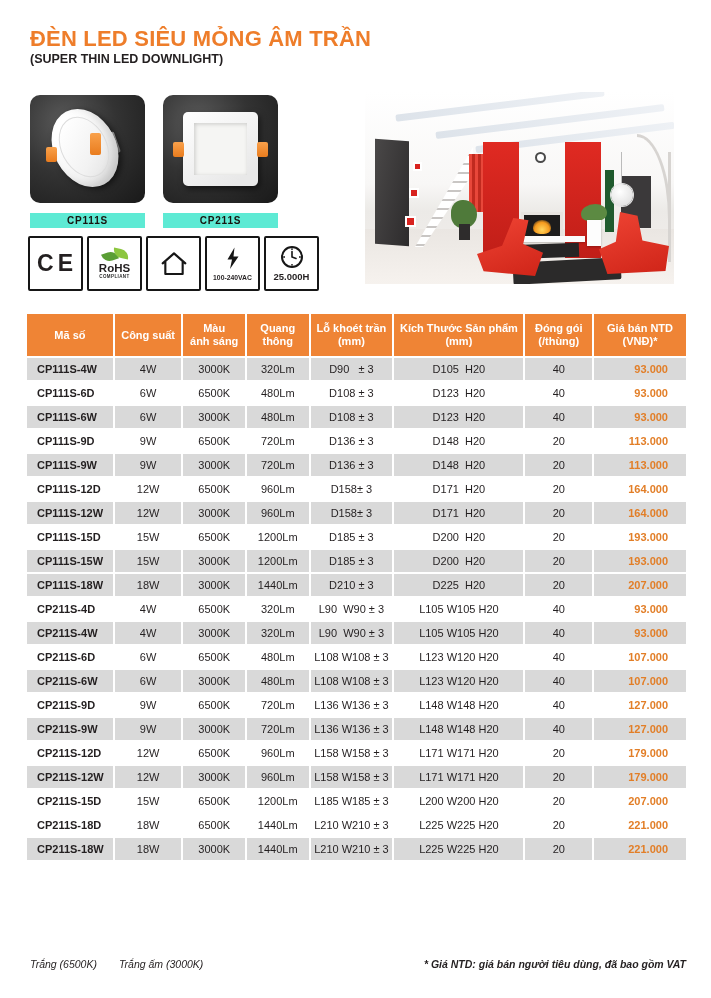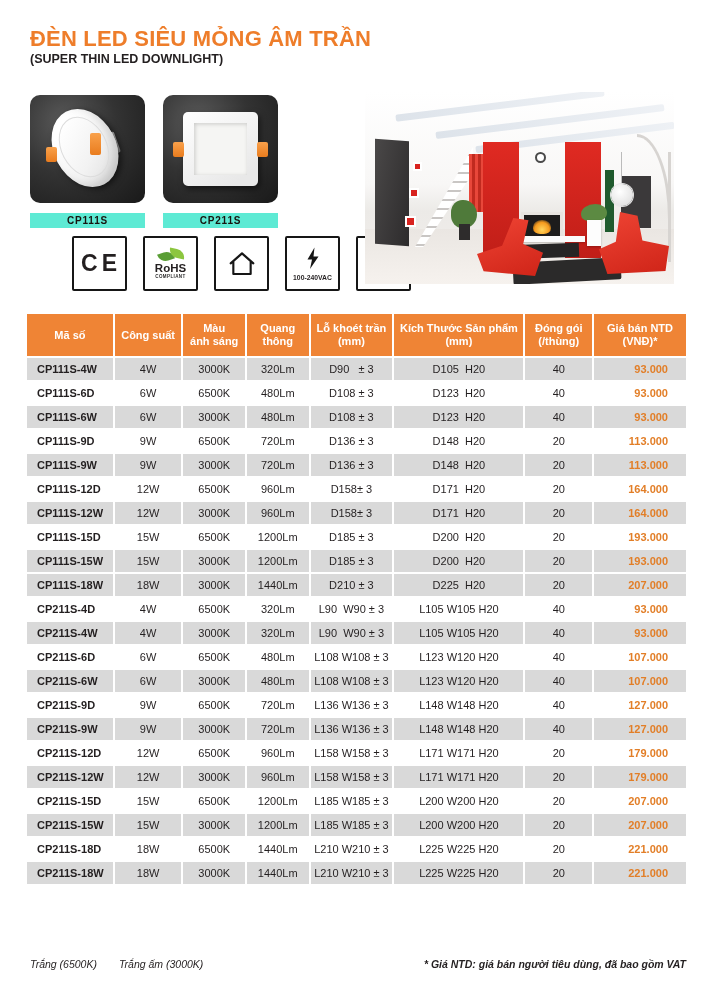--- a/index.html
+++ b/index.html
@@ -30,21 +30,21 @@
       transform:rotate(-20deg); border-radius:2px; }
   .clip { position:absolute; width:11px; height:15px; background:linear-gradient(#f9a14b,#e97c1e); border-radius:2px; }
   .clip-l1 { left:16px; top:52px; }  .clip-r1 { left:60px; top:38px; height:22px; }
   .square-panel { position:absolute; left:20px; top:17px; width:75px; height:74px; border-radius:5px;
       background:linear-gradient(145deg,#ffffff,#e8e8e8 85%); box-shadow:2px 3px 6px rgba(0,0,0,.55); }
   .square-inner { position:absolute; left:31px; top:28px; width:53px; height:52px; background:#f5f5f3;
       box-shadow:inset 1px 1px 4px rgba(0,0,0,.18); }
   .clip-l2 { left:10px; top:47px; }  .clip-r2 { left:94px; top:47px; }
 
   
-  .certs { position:absolute; left:28px; top:236px; display:flex; gap:16px;margin-left:44px; }
+  .certs { position:absolute; left:28px; top:236px; display:flex; gap:4px; }
   .cert-box { width:55px; height:55px; border:2px solid #161616; border-radius:2px; background:#fff;
       display:flex; flex-direction:column; align-items:center; justify-content:center; overflow:hidden; }
   .ce-text { font-size:23px; font-weight:900; letter-spacing:4px; padding-left:3px; }
   .leaves { position:relative; width:30px; height:14px; }
   .leaf { position:absolute; width:16px; height:9px; border-radius:0 9px 0 9px; }
   .leaf1 { left:2px; top:3px; background:#5a9e35; transform:rotate(-18deg); }
   .leaf2 { left:13px; top:0; background:#8cc63f; transform:rotate(12deg); }
   .rohs-text { font-size:11.5px; font-weight:900; line-height:11px; }
   .rohs-sub { font-size:4.5px; font-weight:bold; letter-spacing:0.4px; color:#2a2a2a; }
   .cri-line { font-size:14px; font-weight:900; line-height:14px; }
@@ -427,30 +427,20 @@
         <tr>
           <td class="col-code">CP211S-15D</td>
           <td class="col-power">15W</td>
           <td class="col-color_temp">6500K</td>
           <td class="col-flux">1200Lm</td>
           <td class="col-cutout">L185 W185 ± 3</td>
           <td class="col-dimensions">L200 W200 H20</td>
           <td class="col-pack">20</td>
           <td class="col-price">207.000</td>
         </tr>
-        <tr class="alt">
-          <td class="col-code">CP211S-15W</td>
-          <td class="col-power">15W</td>
-          <td class="col-color_temp">3000K</td>
-          <td class="col-flux">1200Lm</td>
-          <td class="col-cutout">L185 W185 ± 3</td>
-          <td class="col-dimensions">L200 W200 H20</td>
-          <td class="col-pack">20</td>
-          <td class="col-price">207.000</td>
-        </tr>
         <tr>
           <td class="col-code">CP211S-18D</td>
           <td class="col-power">18W</td>
           <td class="col-color_temp">6500K</td>
           <td class="col-flux">1440Lm</td>
           <td class="col-cutout">L210 W210 ± 3</td>
           <td class="col-dimensions">L225 W225 H20</td>
           <td class="col-pack">20</td>
           <td class="col-price">221.000</td>
         </tr>

